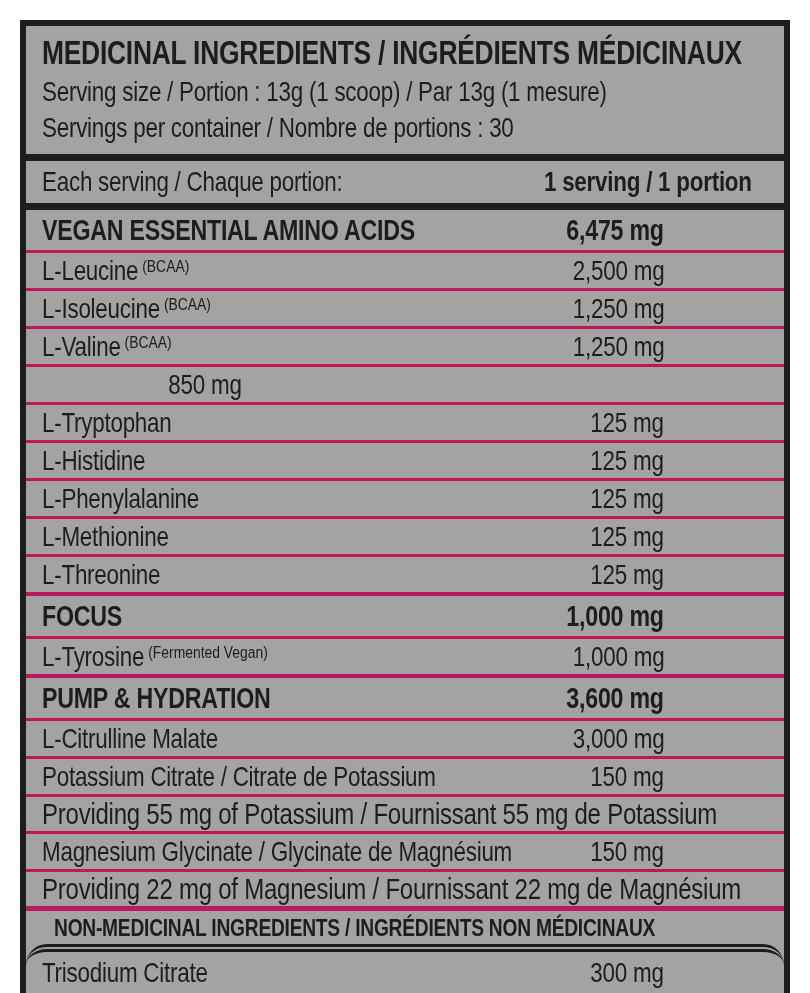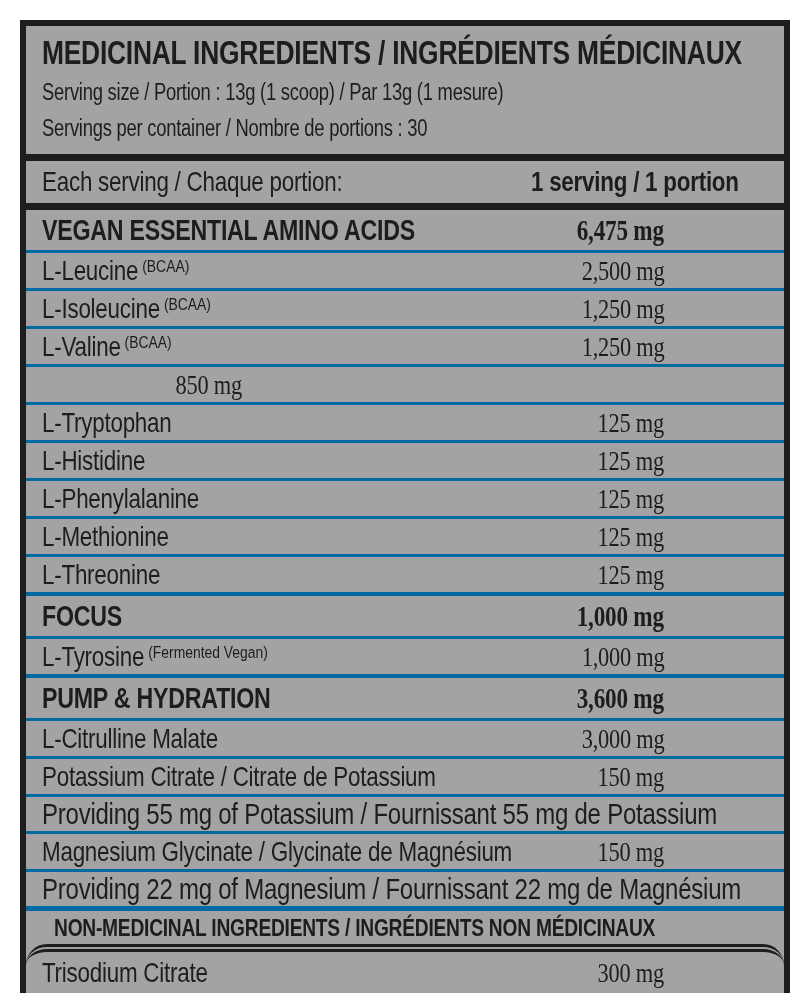--- a/index.html
+++ b/index.html
@@ -14,33 +14,33 @@
     border:6px solid #1d1d1b;
     border-bottom-width:8px;
     background:#a3a3a3;
   }
   
   .sx{display:inline-block;white-space:nowrap;transform:scaleX(0.8);transform-origin:0 50%;letter-spacing:-0.3px;}
   .sx-r{display:inline-block;white-space:nowrap;transform:scaleX(0.8);transform-origin:100% 50%;letter-spacing:-0.3px;}
 
   .hdr{padding:6px 16px 8px 16px;}
   .title{font-size:33px;font-weight:bold;line-height:42px;}
-  .hline{font-size:23px;line-height:36px;}
+  .hline{font-size:28px;line-height:36px;}
 
   .thickbar{height:7px;background:#1d1d1b;}
 
-  .each-serving{display:flex;align-items:center;height:42px;padding:0 45px 0 16px;}
+  .each-serving{display:flex;align-items:center;height:42px;padding:0 32px 0 16px;}
   .each-serving .lbl{flex:1;font-size:28px;}
   .each-serving .val{font-size:28px;font-weight:bold;}
 
   .rows{display:block;}
-  .row{display:flex;align-items:center;padding:0 12px 0 16px;border-top:3px solid #0369a1;}
+  .row{display:flex;align-items:center;padding:0 12px 0 16px;border-top:3px solid #be185d;}
   .rows .row:first-child{border-top:none;}
   .cell-name{flex:1;min-width:0;font-size:28px;}
-  .cell-amount{flex:none;width:200px;margin-right:108px;text-align:right;font-size:28px;font-family:Liberation Serif, serif;}
+  .cell-amount{flex:none;width:200px;margin-right:108px;text-align:right;font-size:28px;}
   .note{font-size:0.62em;position:relative;top:-0.42em;margin-left:5px;letter-spacing:0;}
 
   .row.ingredient{height:35px;}
   .row.section{height:40px;border-top-width:4px;gap:30px;}
   .row.section .cell-name,.row.section .cell-amount{font-weight:bold;font-size:29px;}
   .row.subnote{height:34px;}
   .row.subnote .cell-name{font-size:30px;}
   .row.caps-header{height:33px;border-top-width:5px;padding-left:28px;}
   .row.caps-header .cell-name{font-weight:bold;font-size:24px;}
   .row.double-top{border-top:8px double #1d1d1b;height:42px;border-radius:21px;}

